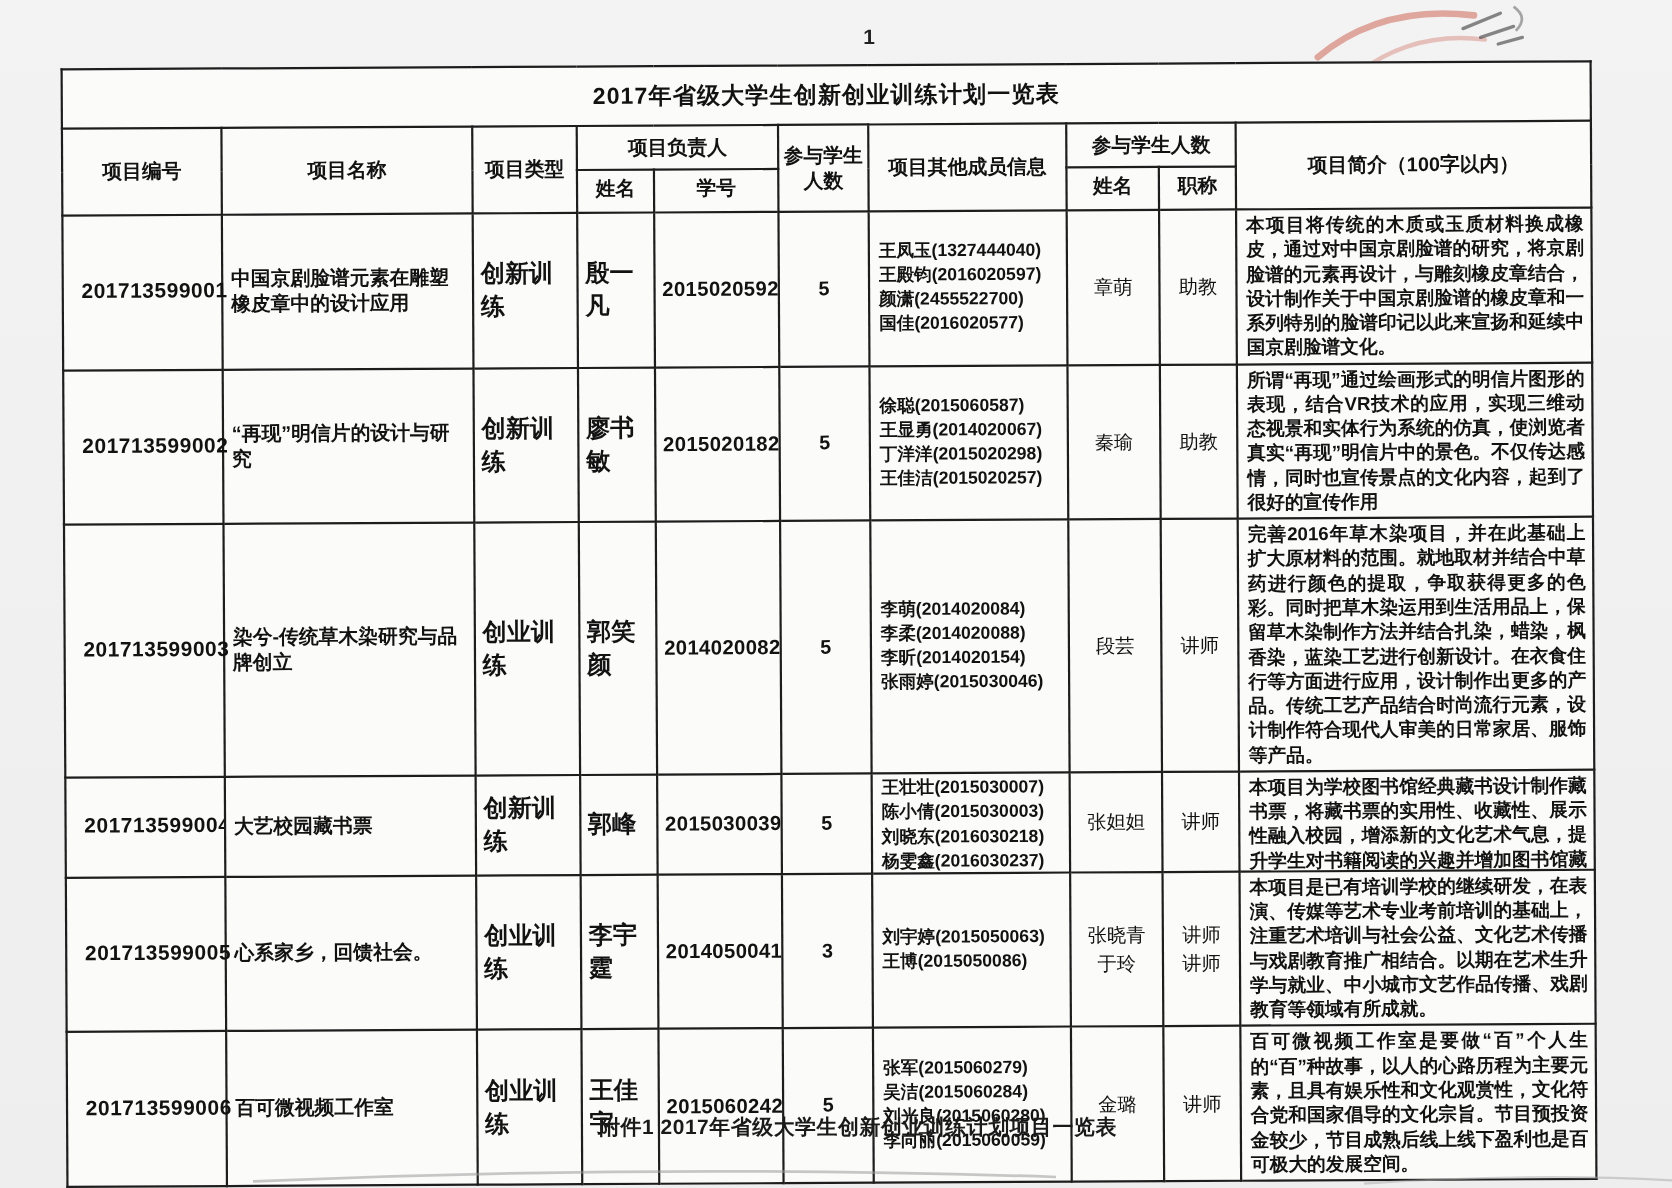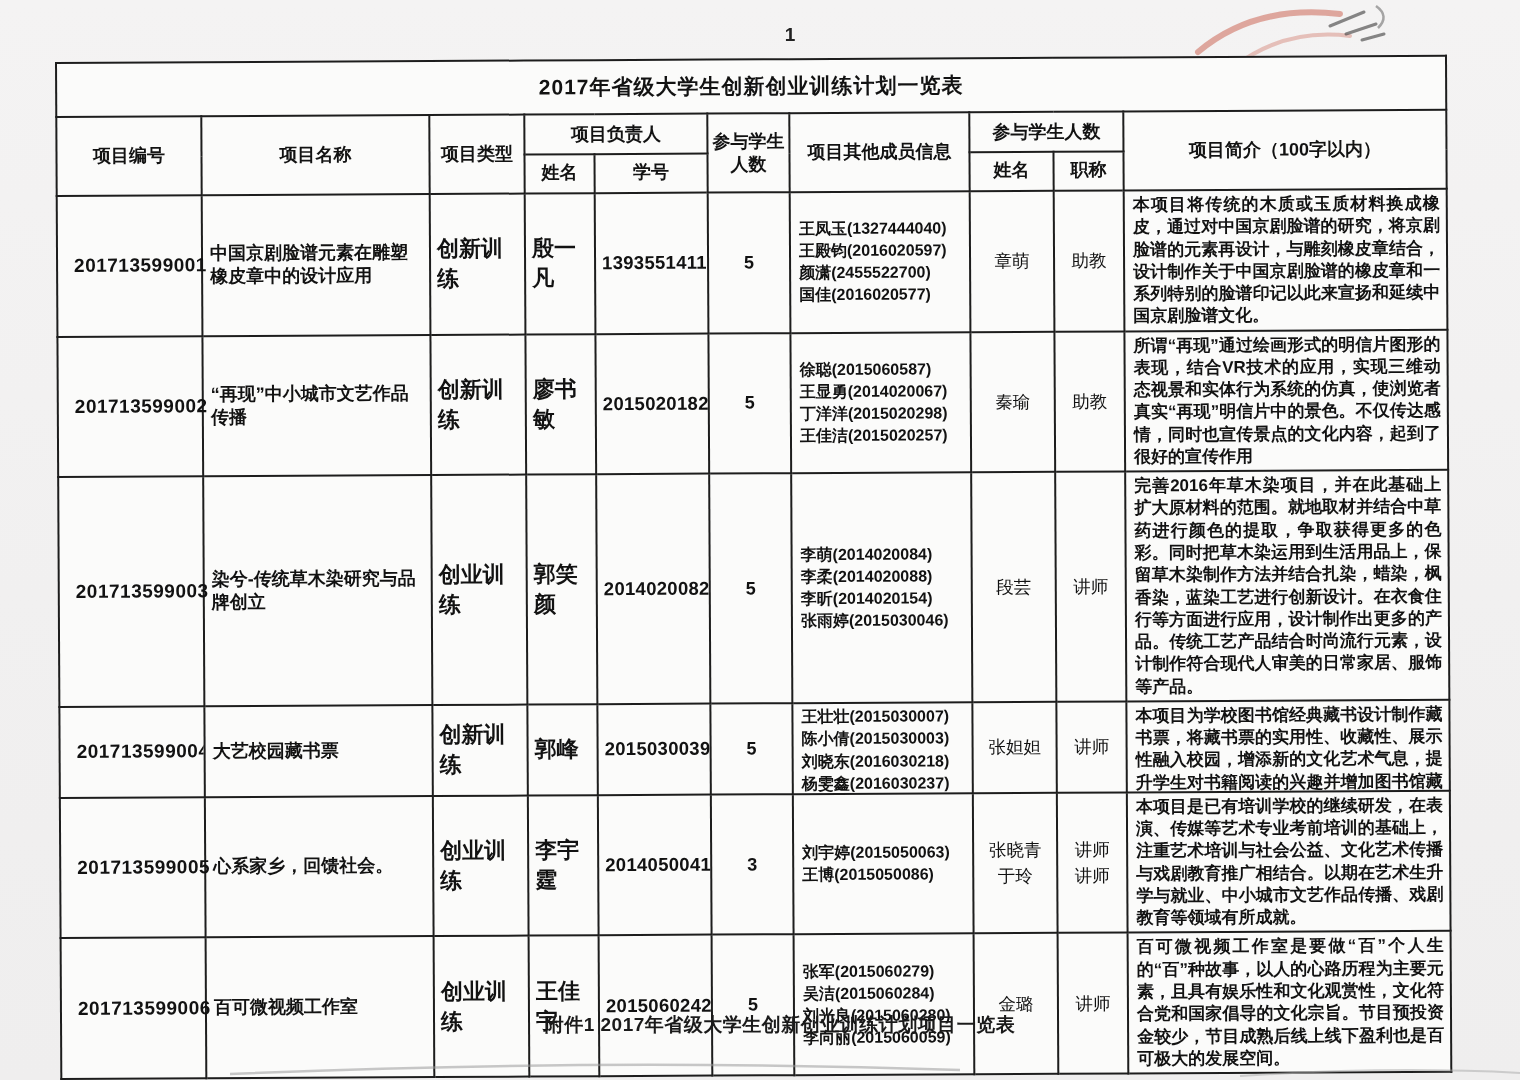--- a/index.html
+++ b/index.html
@@ -211,21 +211,21 @@
       <td class="cell-name">
               <div class="ci">中国京剧脸谱元素在雕塑橡皮章中的设计应用</div>
             </td>
       <td class="cell-type">
               <div class="ci">创新训练</div>
             </td>
       <td class="cell-leader">
               <div class="ci">殷一凡</div>
             </td>
       <td class="cell-sid">
-              <div class="ci">1393551411</div>
+              <div class="ci">2015020592</div>
             </td>
       <td class="cell-count">
               <div class="ci">5</div>
             </td>
       <td class="cell-members">
               <div class="ci">
                 <div>王凤玉(1327444040)</div>
                 <div>王殿钧(2016020597)</div>
                 <div>颜潇(2455522700)</div>
                 <div>国佳(2016020577)</div>
@@ -244,21 +244,21 @@
       <td class="cell-summary">
               <div class="ci">本项目将传统的木质或玉质材料换成橡皮，通过对中国京剧脸谱的研究，将京剧脸谱的元素再设计，与雕刻橡皮章结合，设计制作关于中国京剧脸谱的橡皮章和一系列特别的脸谱印记以此来宣扬和延续中国京剧脸谱文化。</div>
             </td>
     </tr>
 
     <tr>
       <td class="cell-id">
               <div class="ci">201713599002</div>
             </td>
       <td class="cell-name">
-              <div class="ci">“再现”中小城市文艺作品传播</div>
+              <div class="ci">“再现”明信片的设计与研究</div>
             </td>
       <td class="cell-type">
               <div class="ci">创新训练</div>
             </td>
       <td class="cell-leader">
               <div class="ci">廖书敏</div>
             </td>
       <td class="cell-sid">
               <div class="ci">2015020182</div>
             </td>

